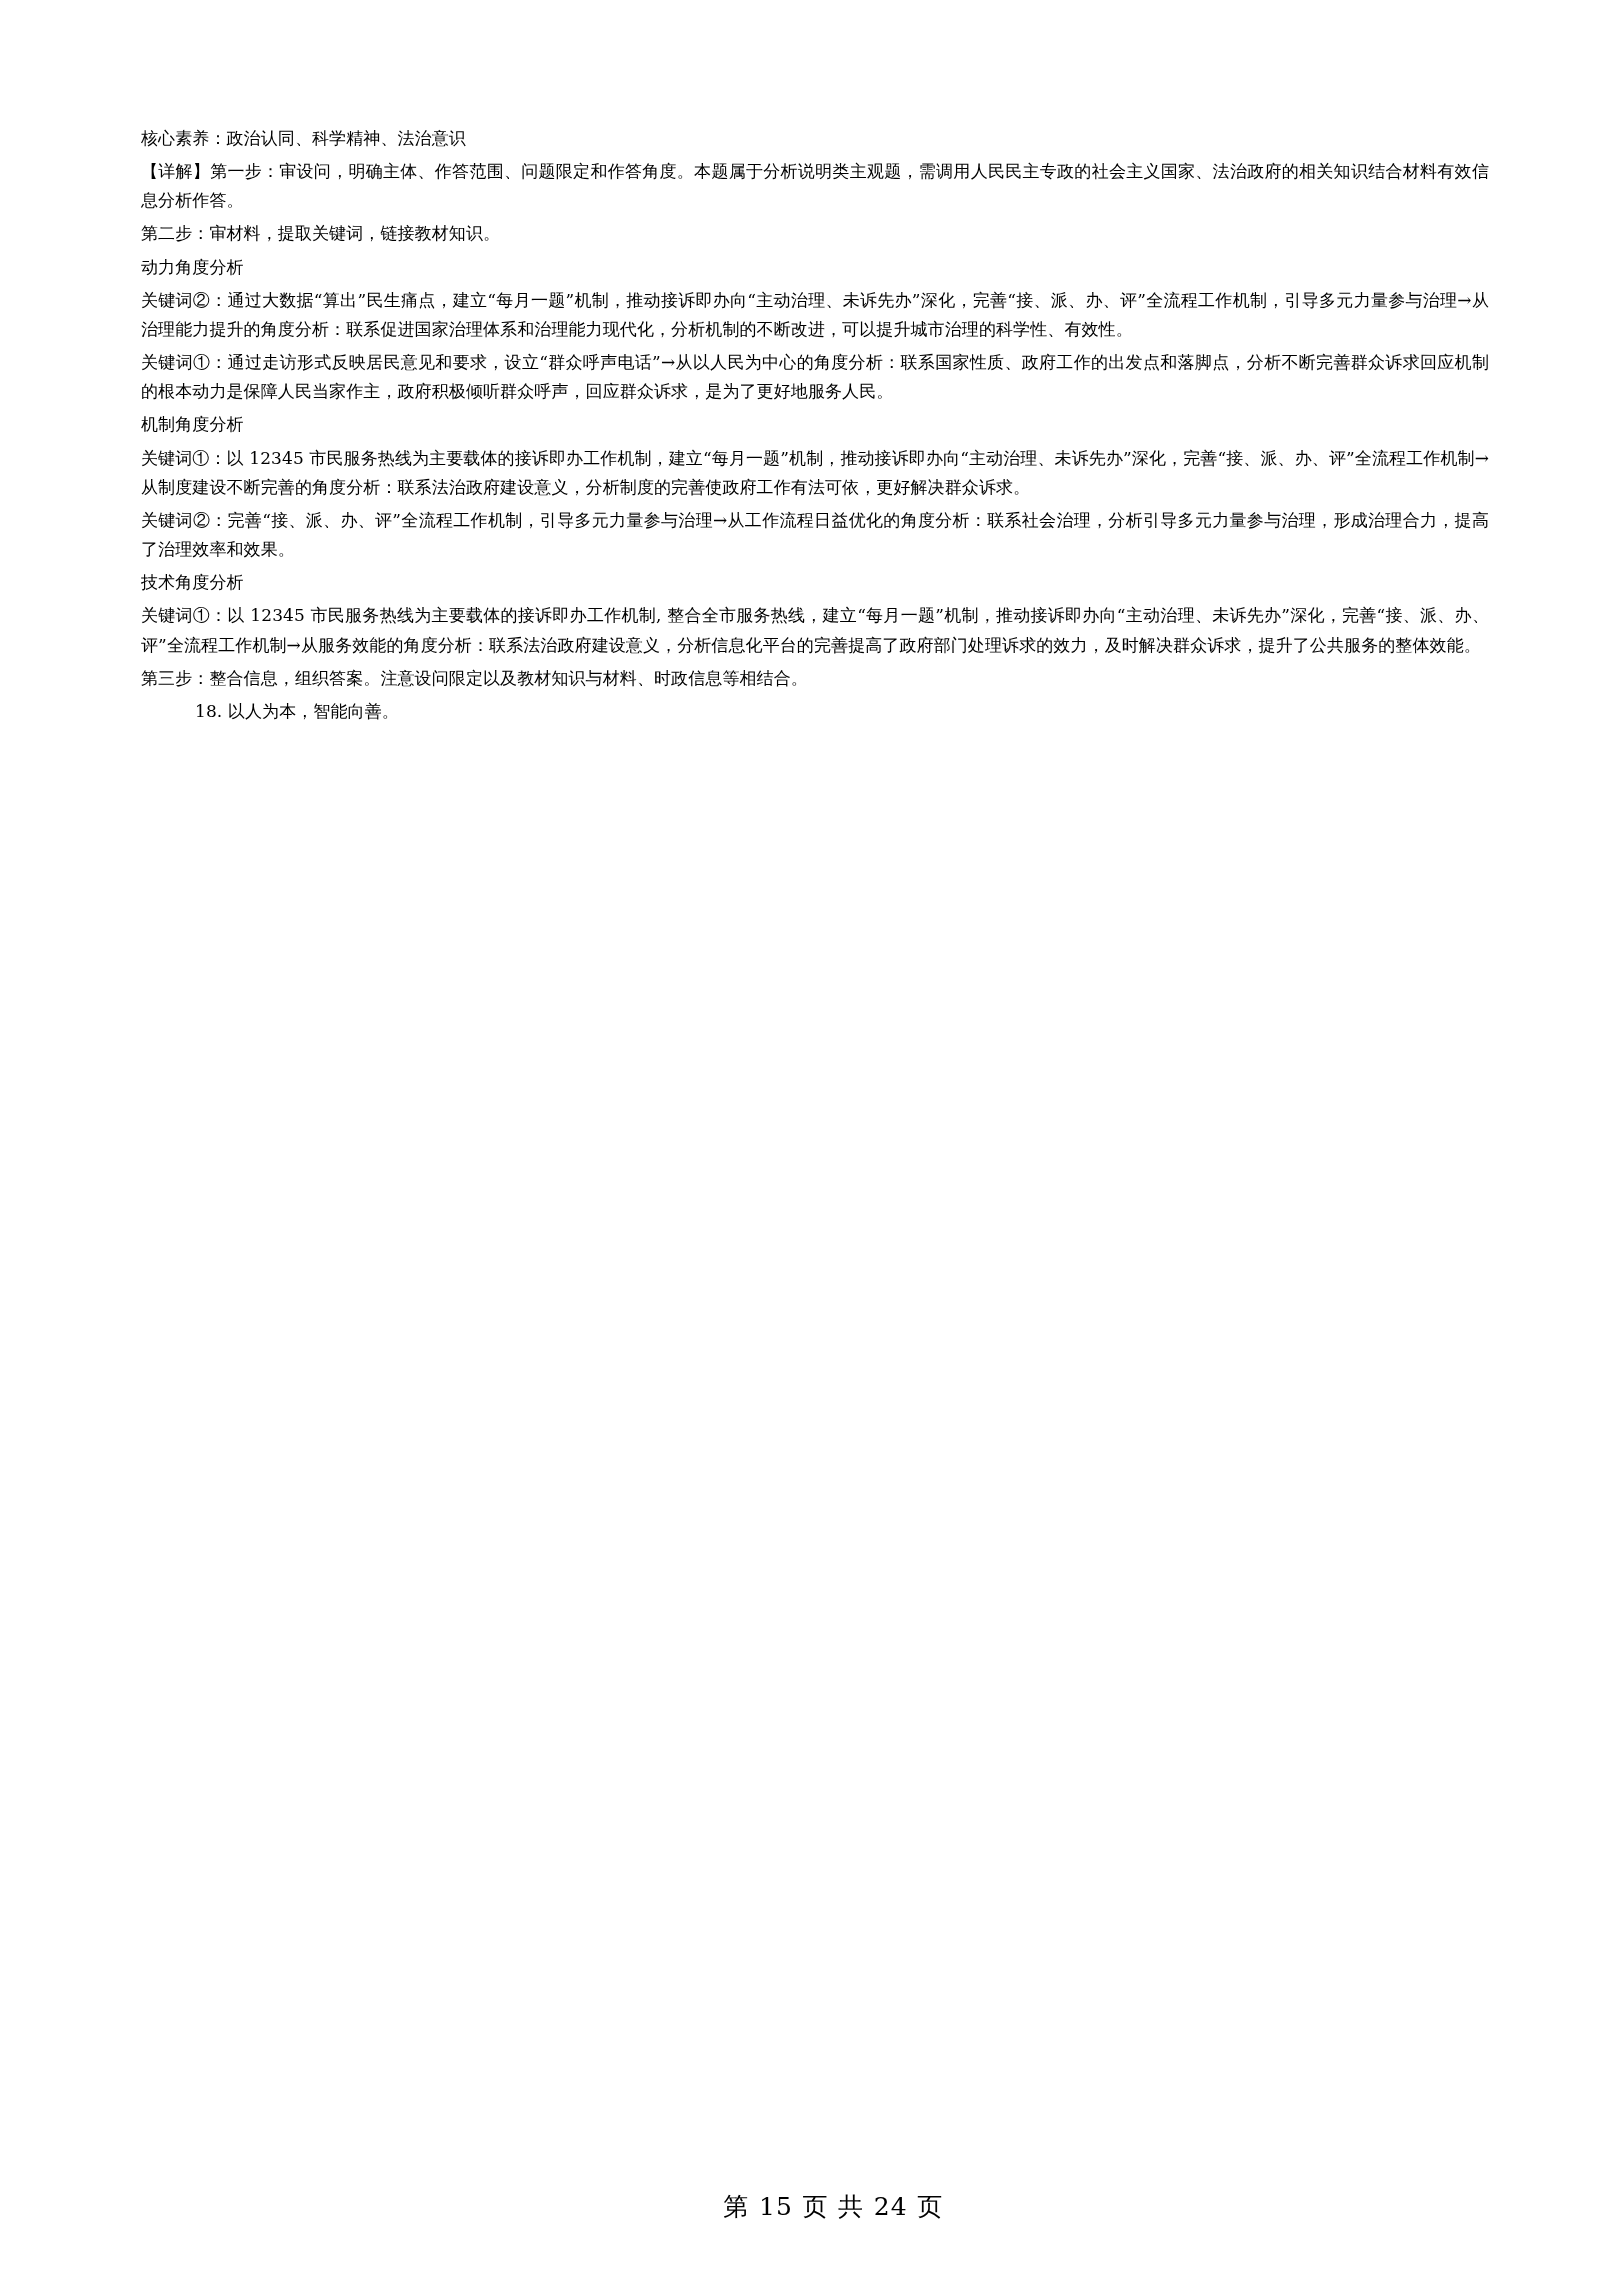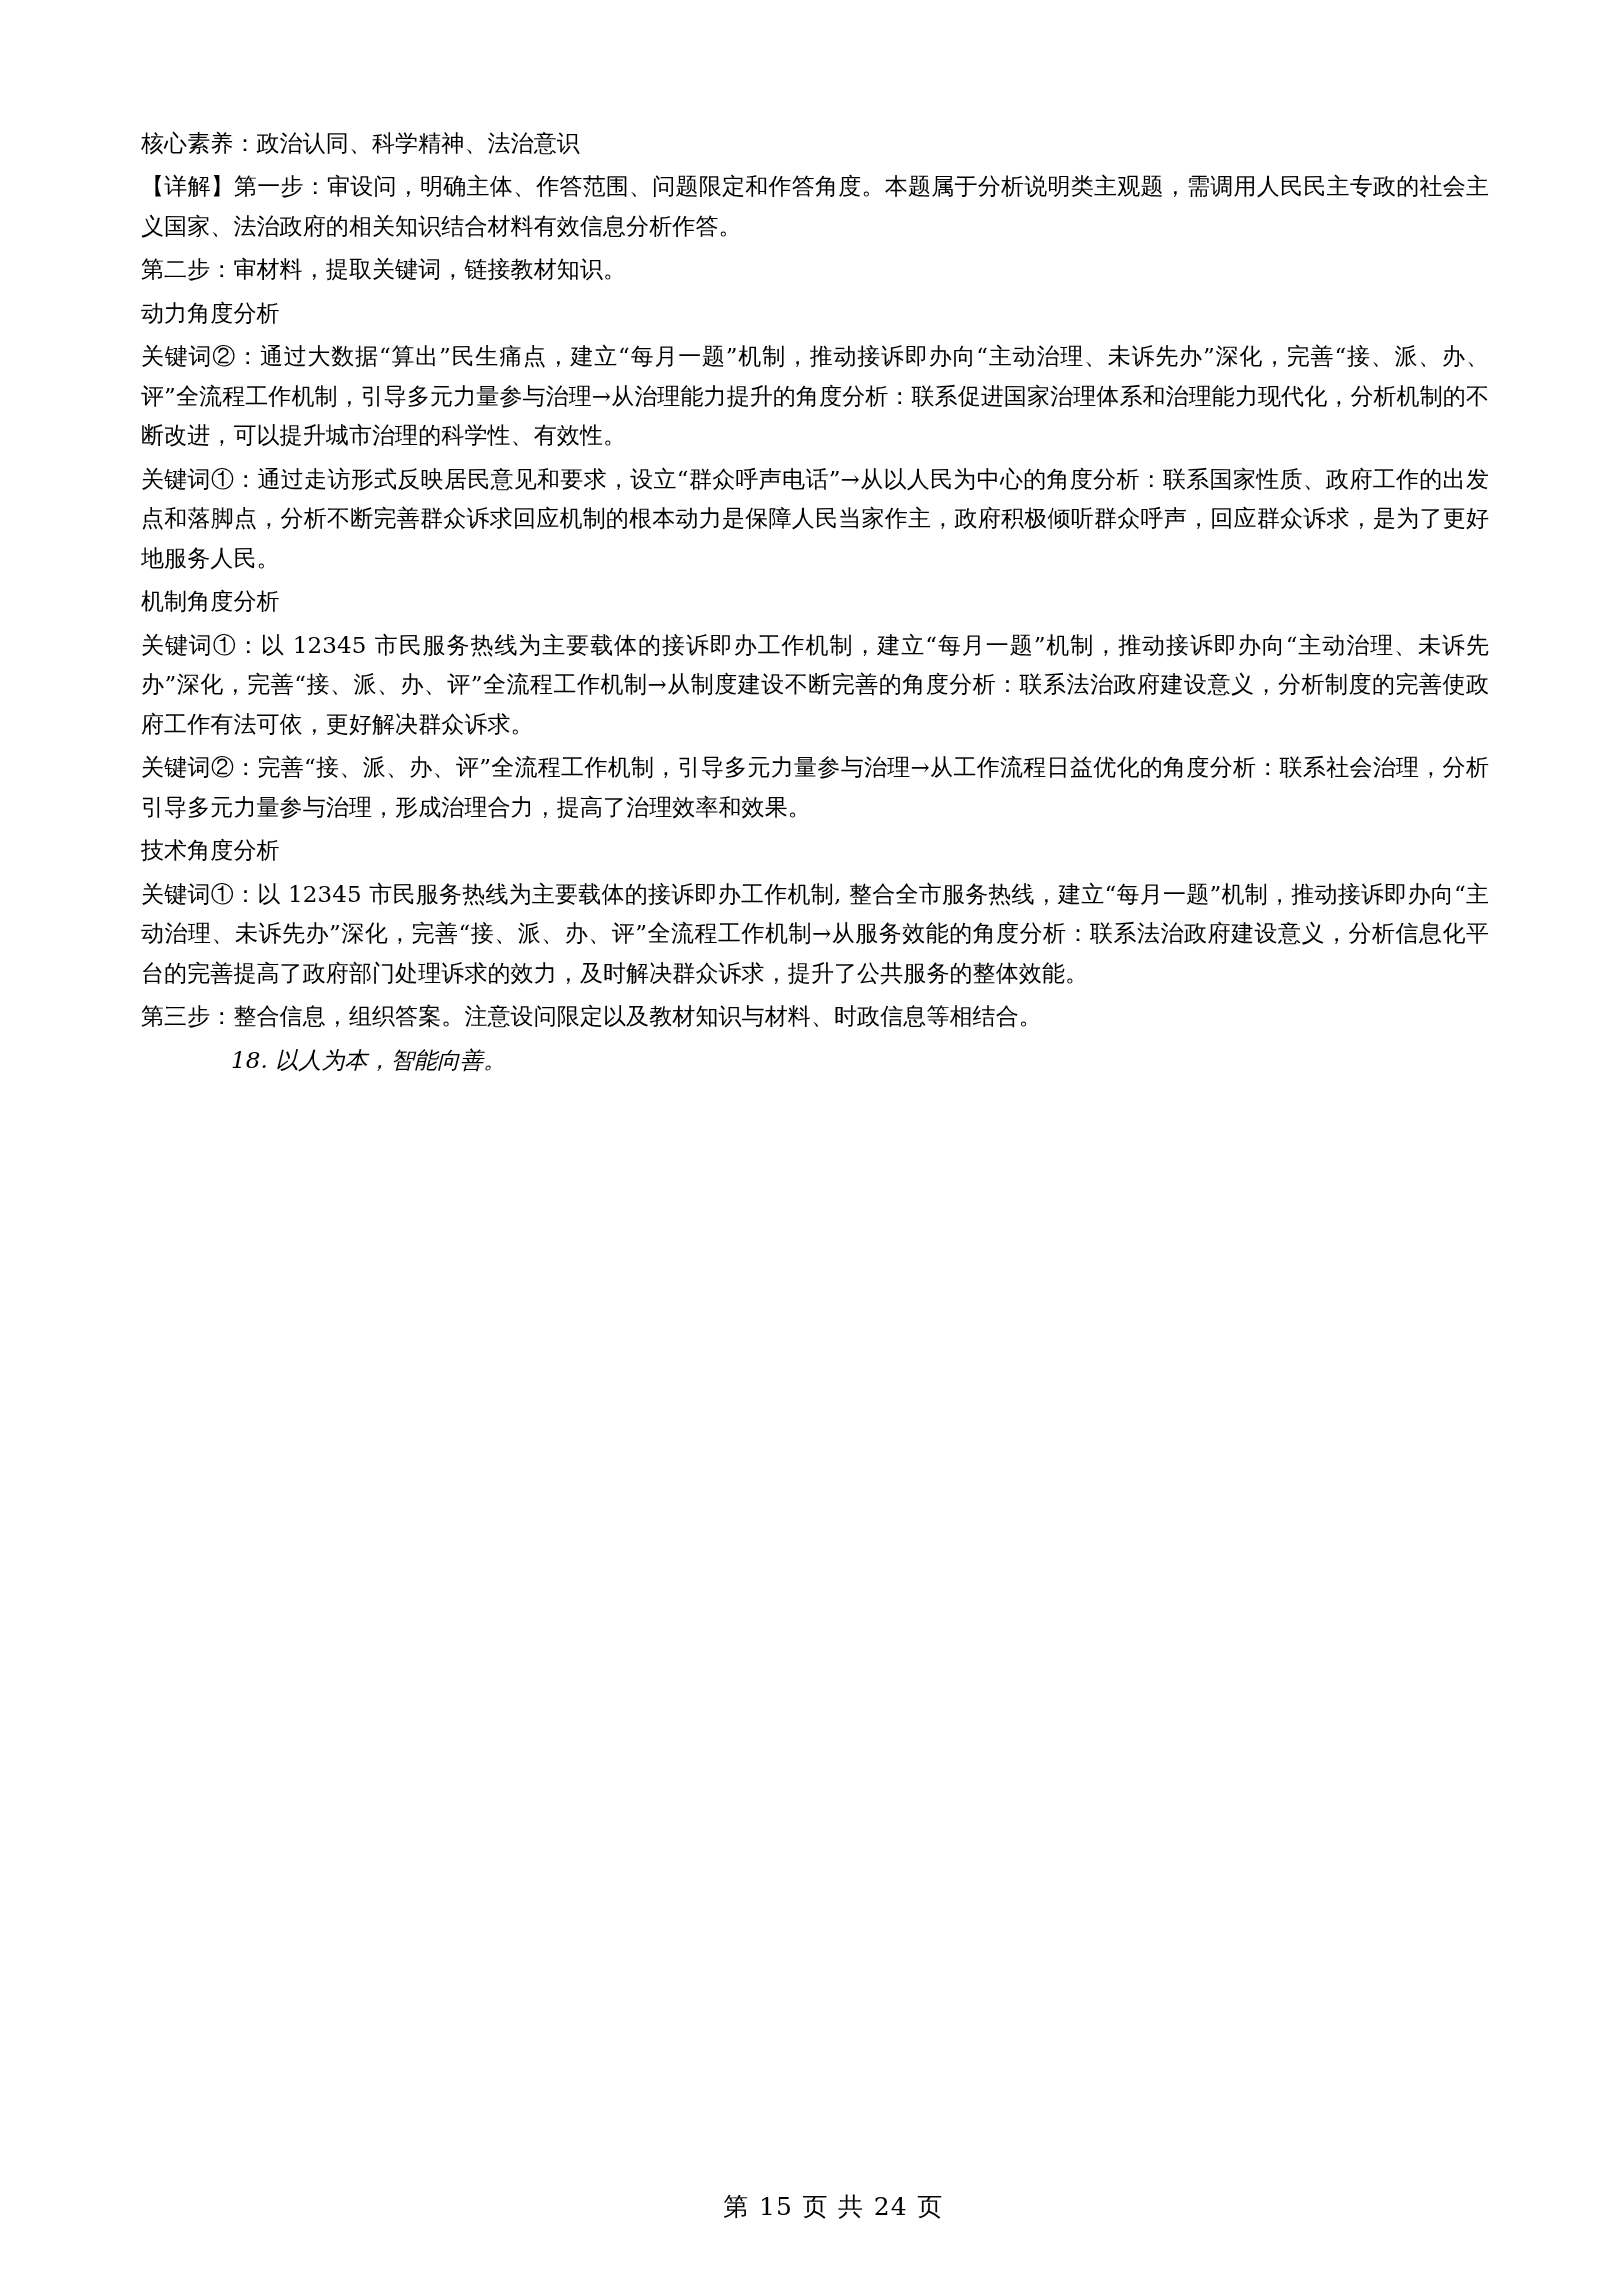--- a/index.html
+++ b/index.html
@@ -19,39 +19,37 @@
     box-sizing: border-box;
     padding: 124px 141px 0 141px;
     overflow: hidden;
   }
   .content {
     width: 1348px;
     position: relative;
   }
   p {
     margin: 0;
-    font-size: 23px;
+    font-size: 17px;
     line-height: 1.72;
     text-align: justify;
     text-justify: inter-ideograph;
     letter-spacing: 0.1px;
   }
   .para {
     margin-bottom: 3.9px;
   }
   .indent-1 {
     text-indent: 0;
   }
   .indent-2 {
     text-indent: 54px;
   }
   .kai {
     font-family: "DejaVu Serif", "Liberation Serif", serif;
-    font-style: italic;
-    margin-left: 36px;
   }
   .material-block p {
     font-family: "DejaVu Serif", "Liberation Serif", serif;
   }
   .footer {
     position: absolute;
     left: 0;
     right: 0;
     bottom: 72px;
     text-align: center;

